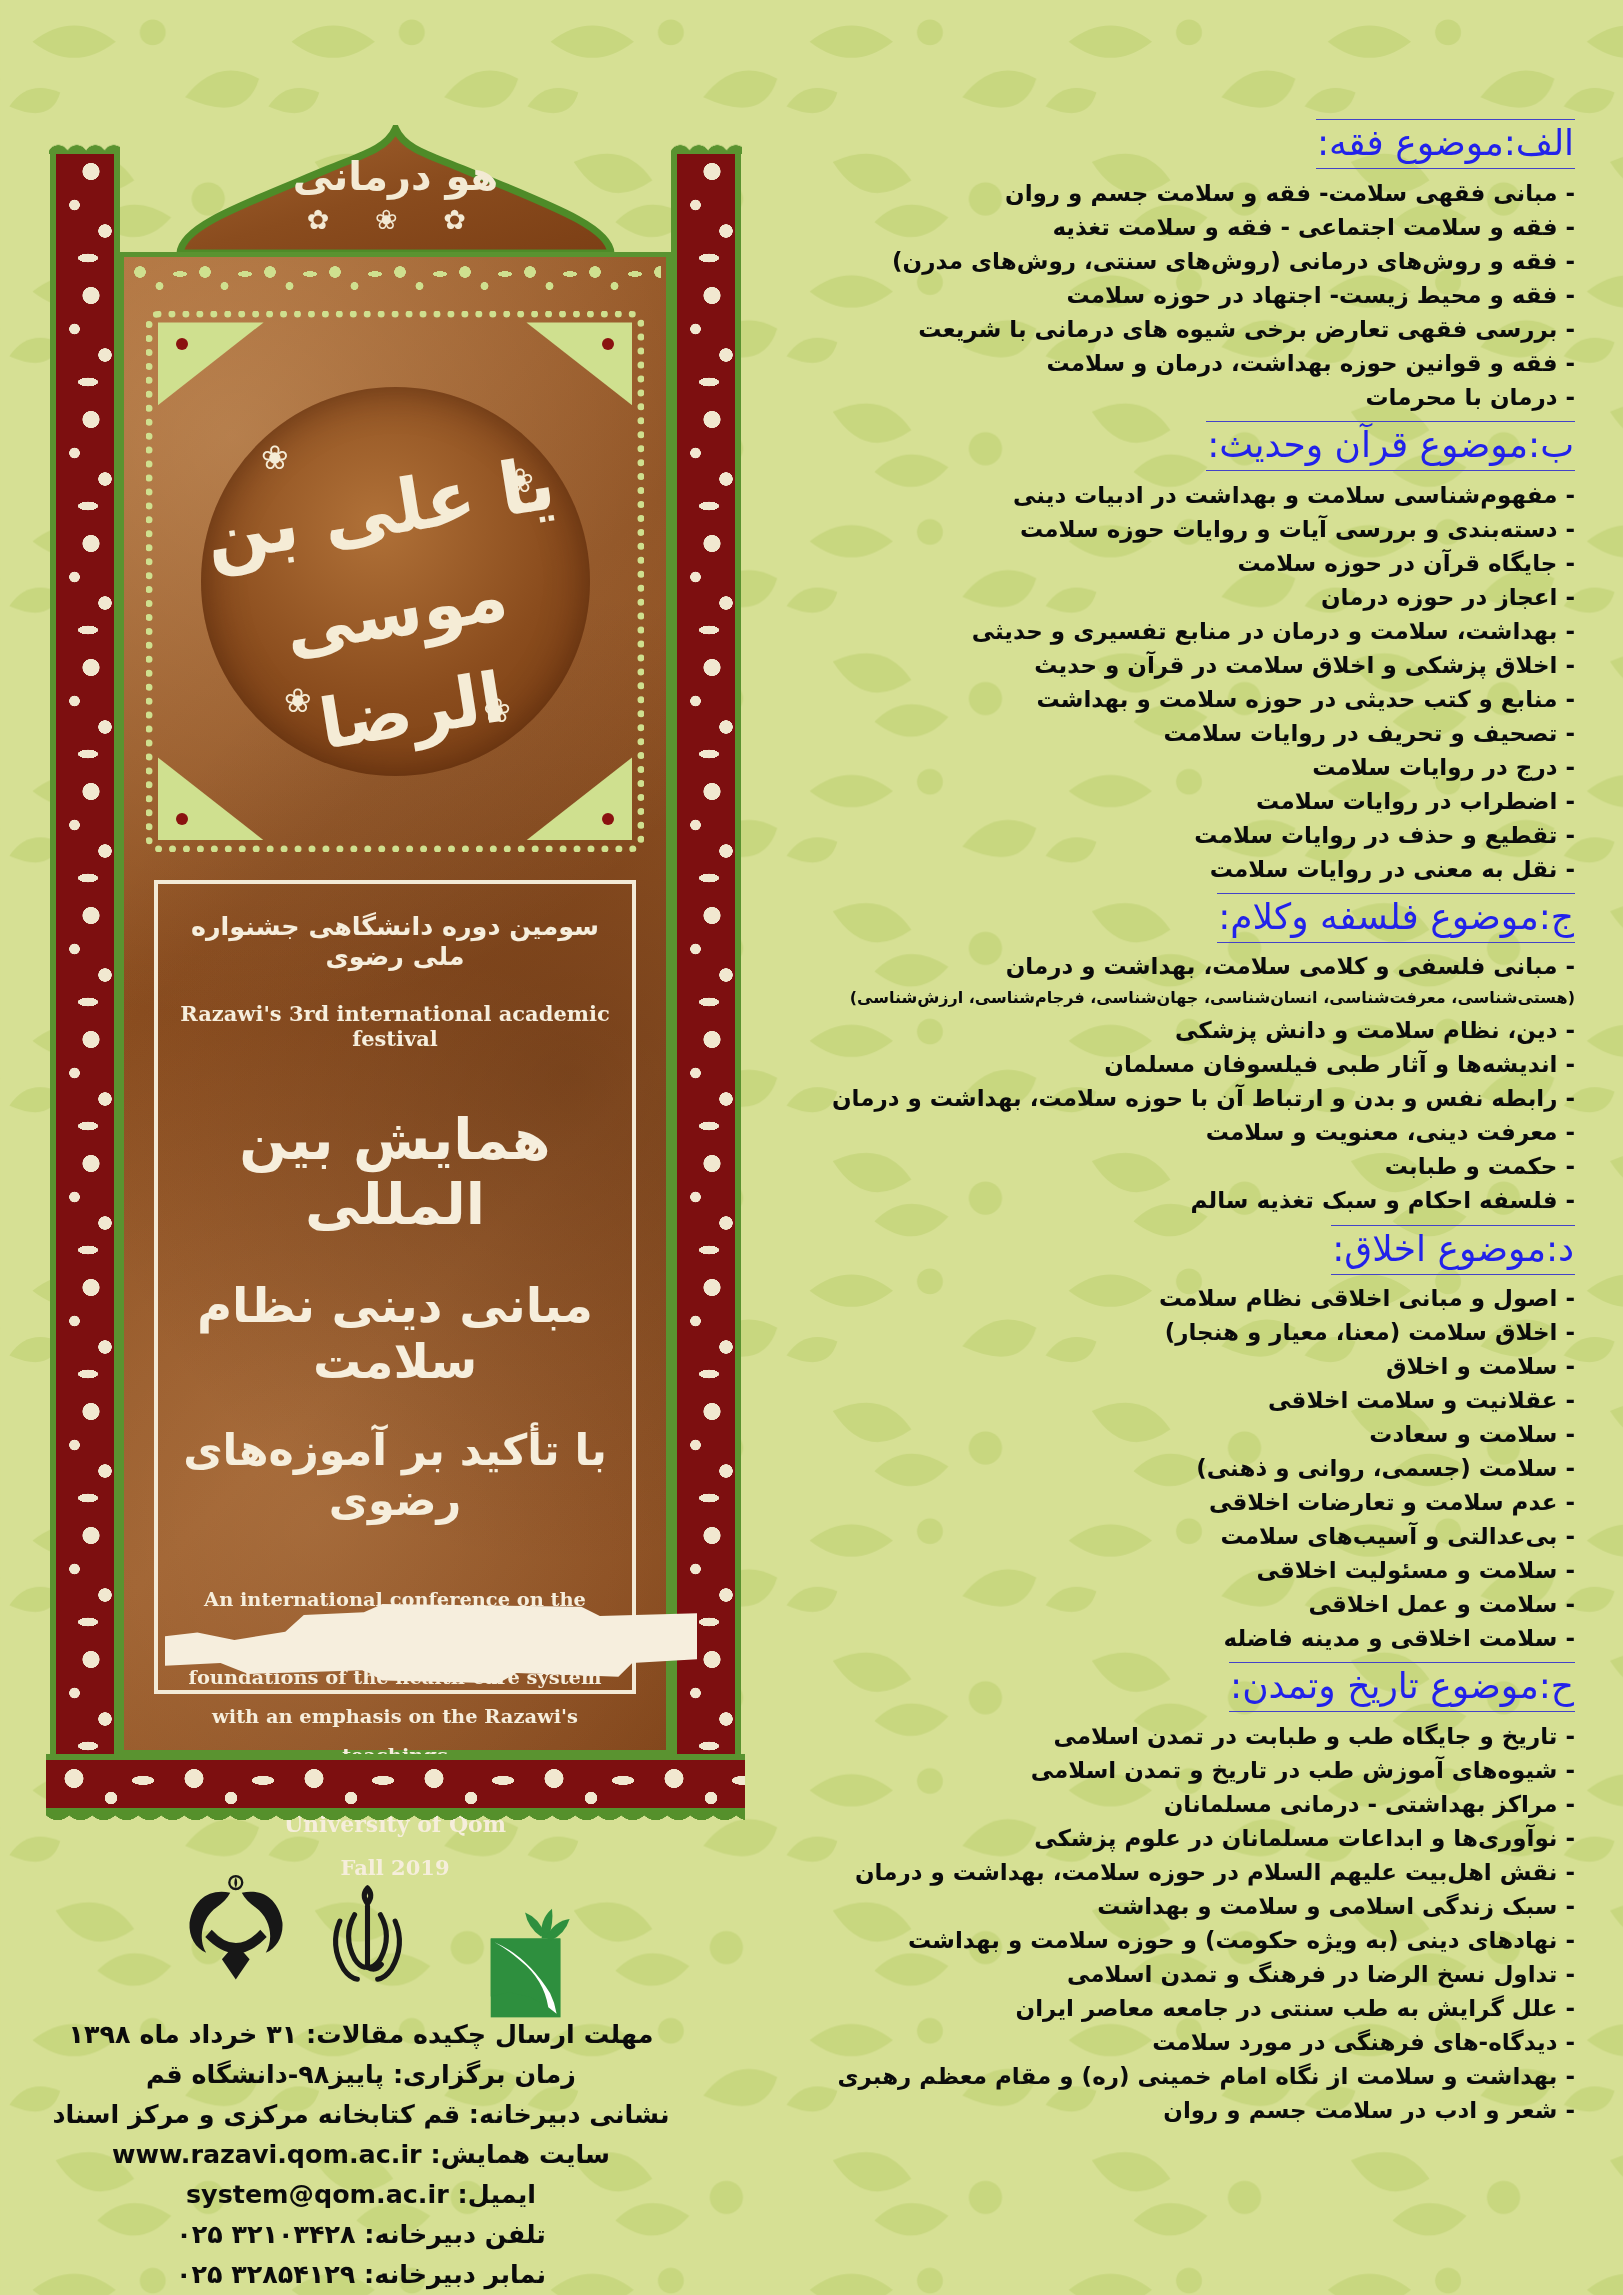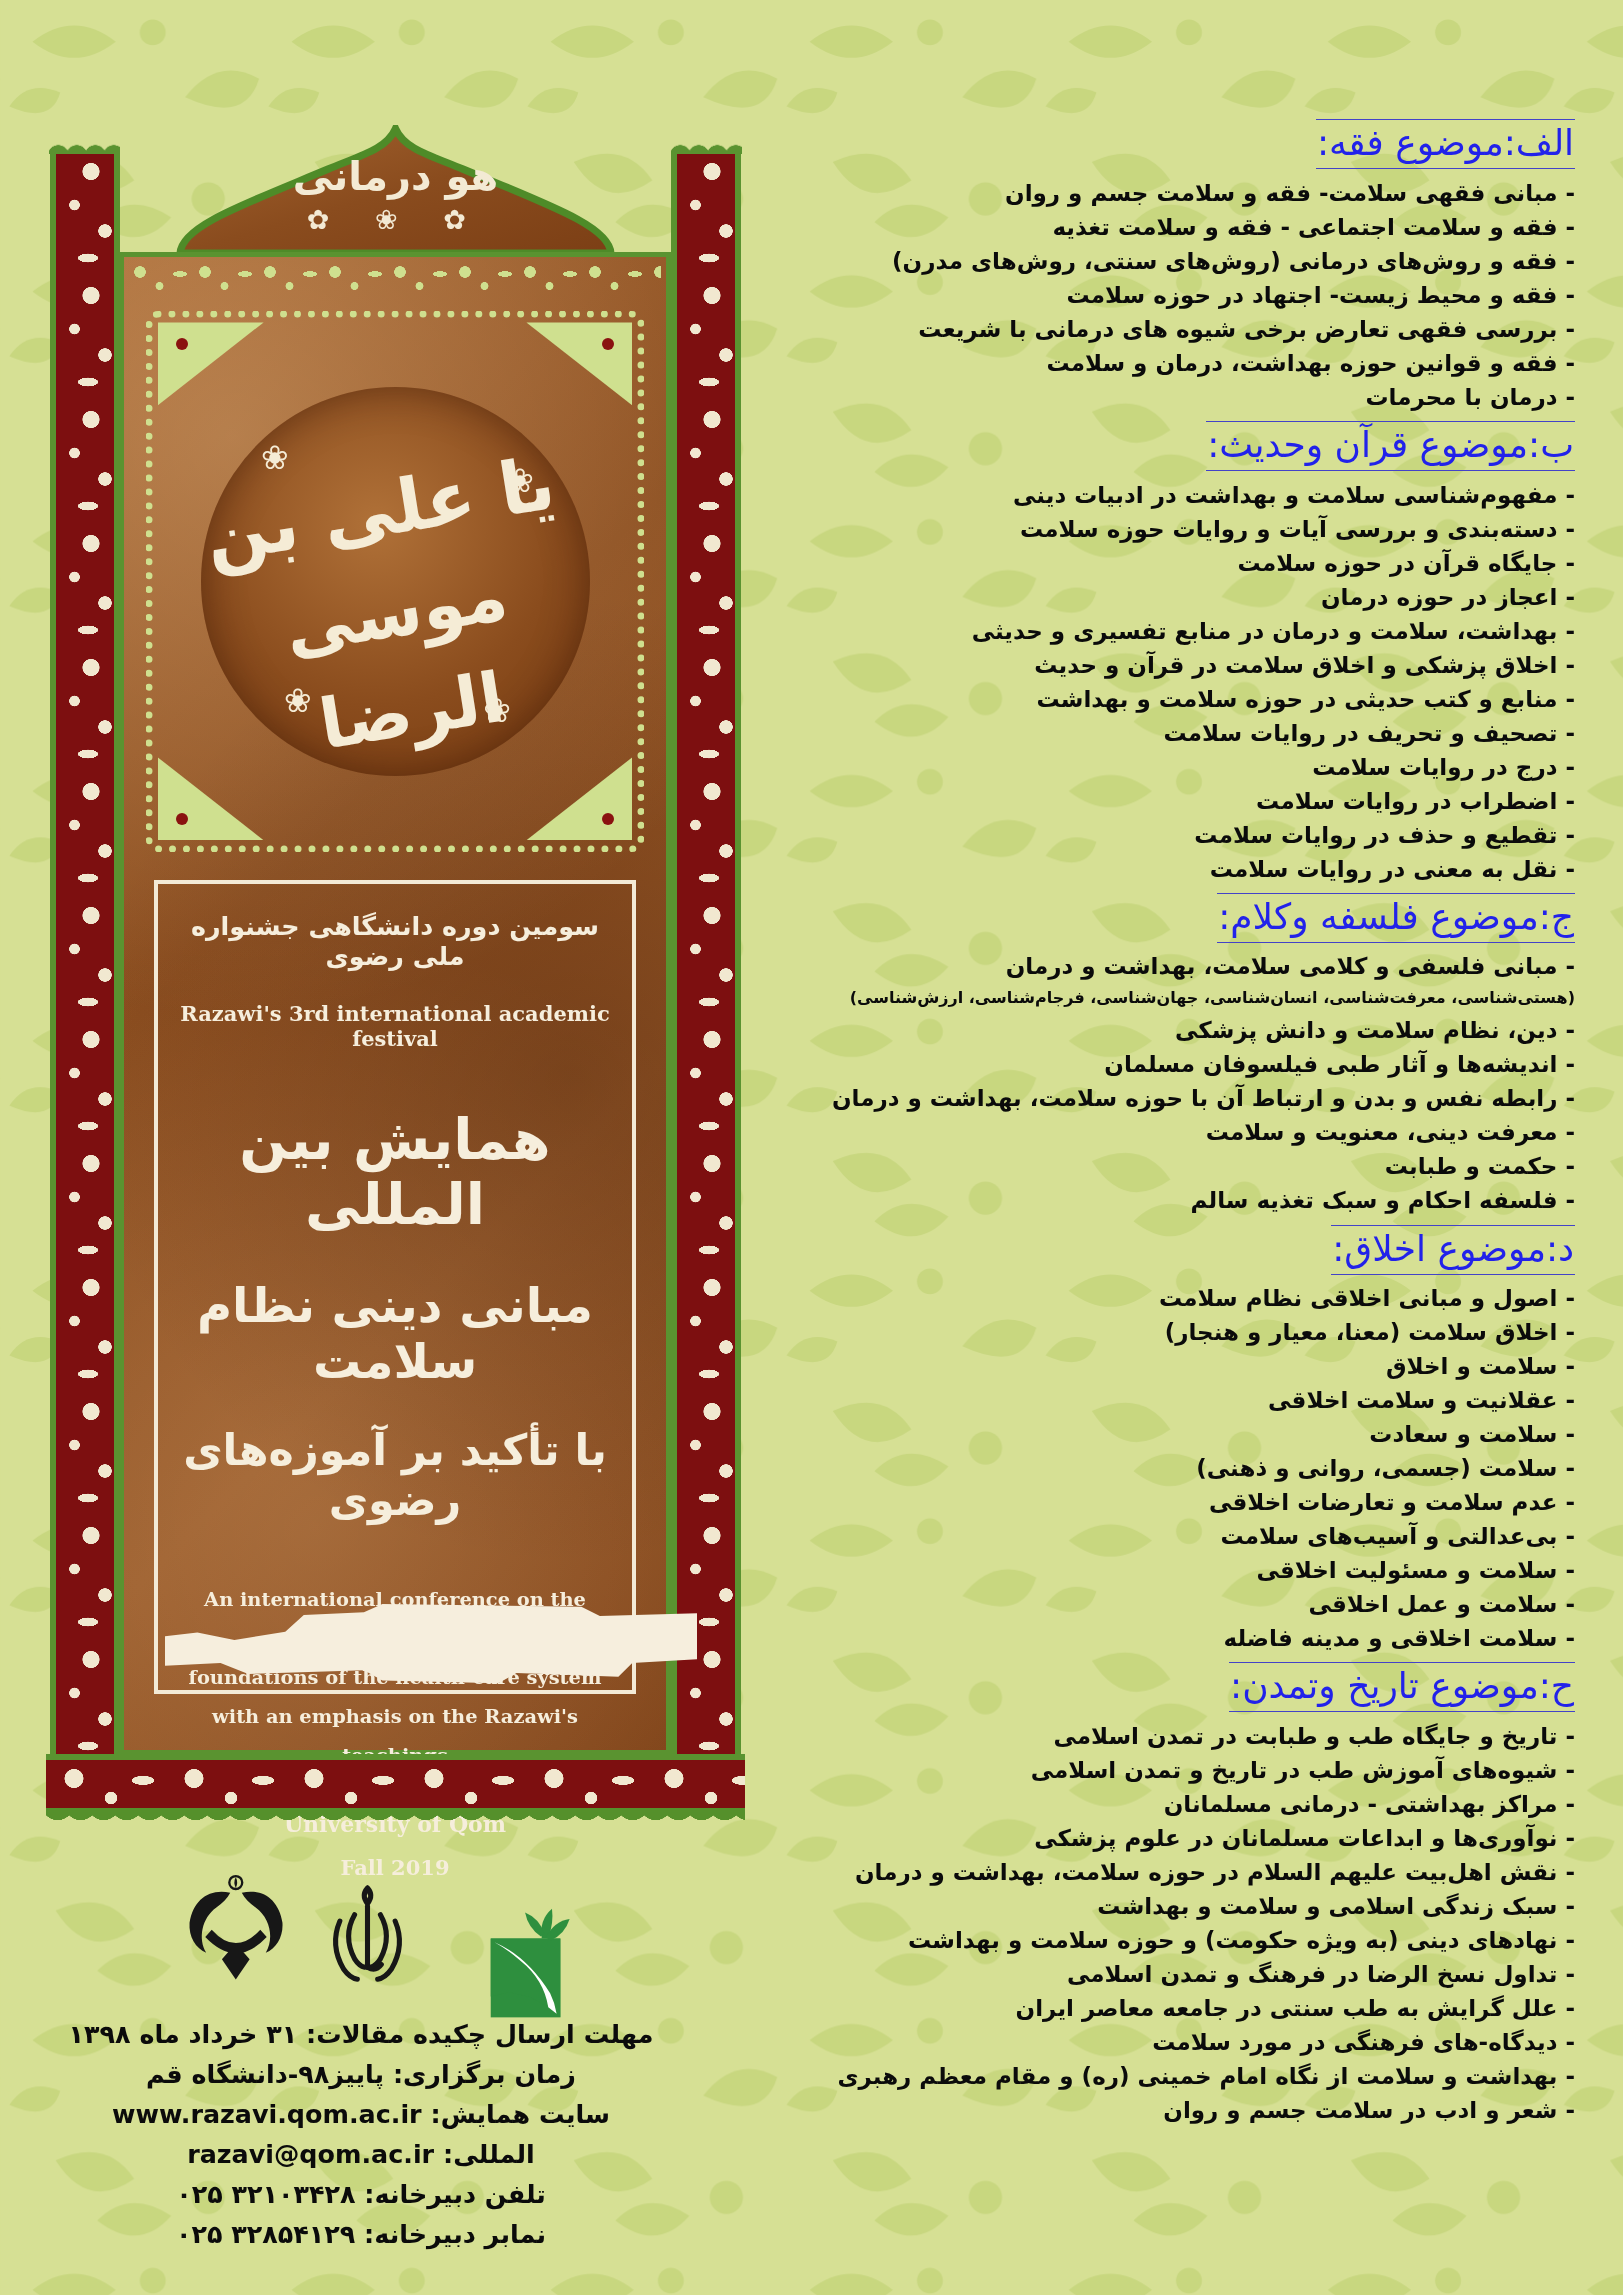--- a/index.html
+++ b/index.html
@@ -274,20 +274,21 @@
         <path d="M128,68 q20,-36 52,-40 q-10,32 -40,46z" fill="#2e8f3e"></path>
         <path d="M118,66 q-28,-20 -34,-52 q30,12 42,46z" fill="#2e8f3e"></path>
       </g>
     </svg>
 
   </footer>
 
   <footer class="contact">
       <div class="line">مهلت ارسال چکیده مقالات: ۳۱ خرداد ماه ۱۳۹۸</div>
       <div class="line">زمان برگزاری: پاییز۹۸-دانشگاه قم</div>
+      <div class="line">نشانی دبیرخانه: قم  کتابخانه مرکزی و مرکز اسناد</div>
       <div class="line">سایت همایش: www.razavi.qom.ac.ir</div>
-      <div class="line">المللی: razavi@qom.ac.ir</div>
+      <div class="line">ایمیل: system@qom.ac.ir</div>
       <div class="line">تلفن دبیرخانه: ۳۲۱۰۳۴۲۸  ۰۲۵</div>
       <div class="line">نمابر دبیرخانه: ۳۲۸۵۴۱۲۹  ۰۲۵</div>
     </footer>
 
 </div>
 
 
 </body></html>

